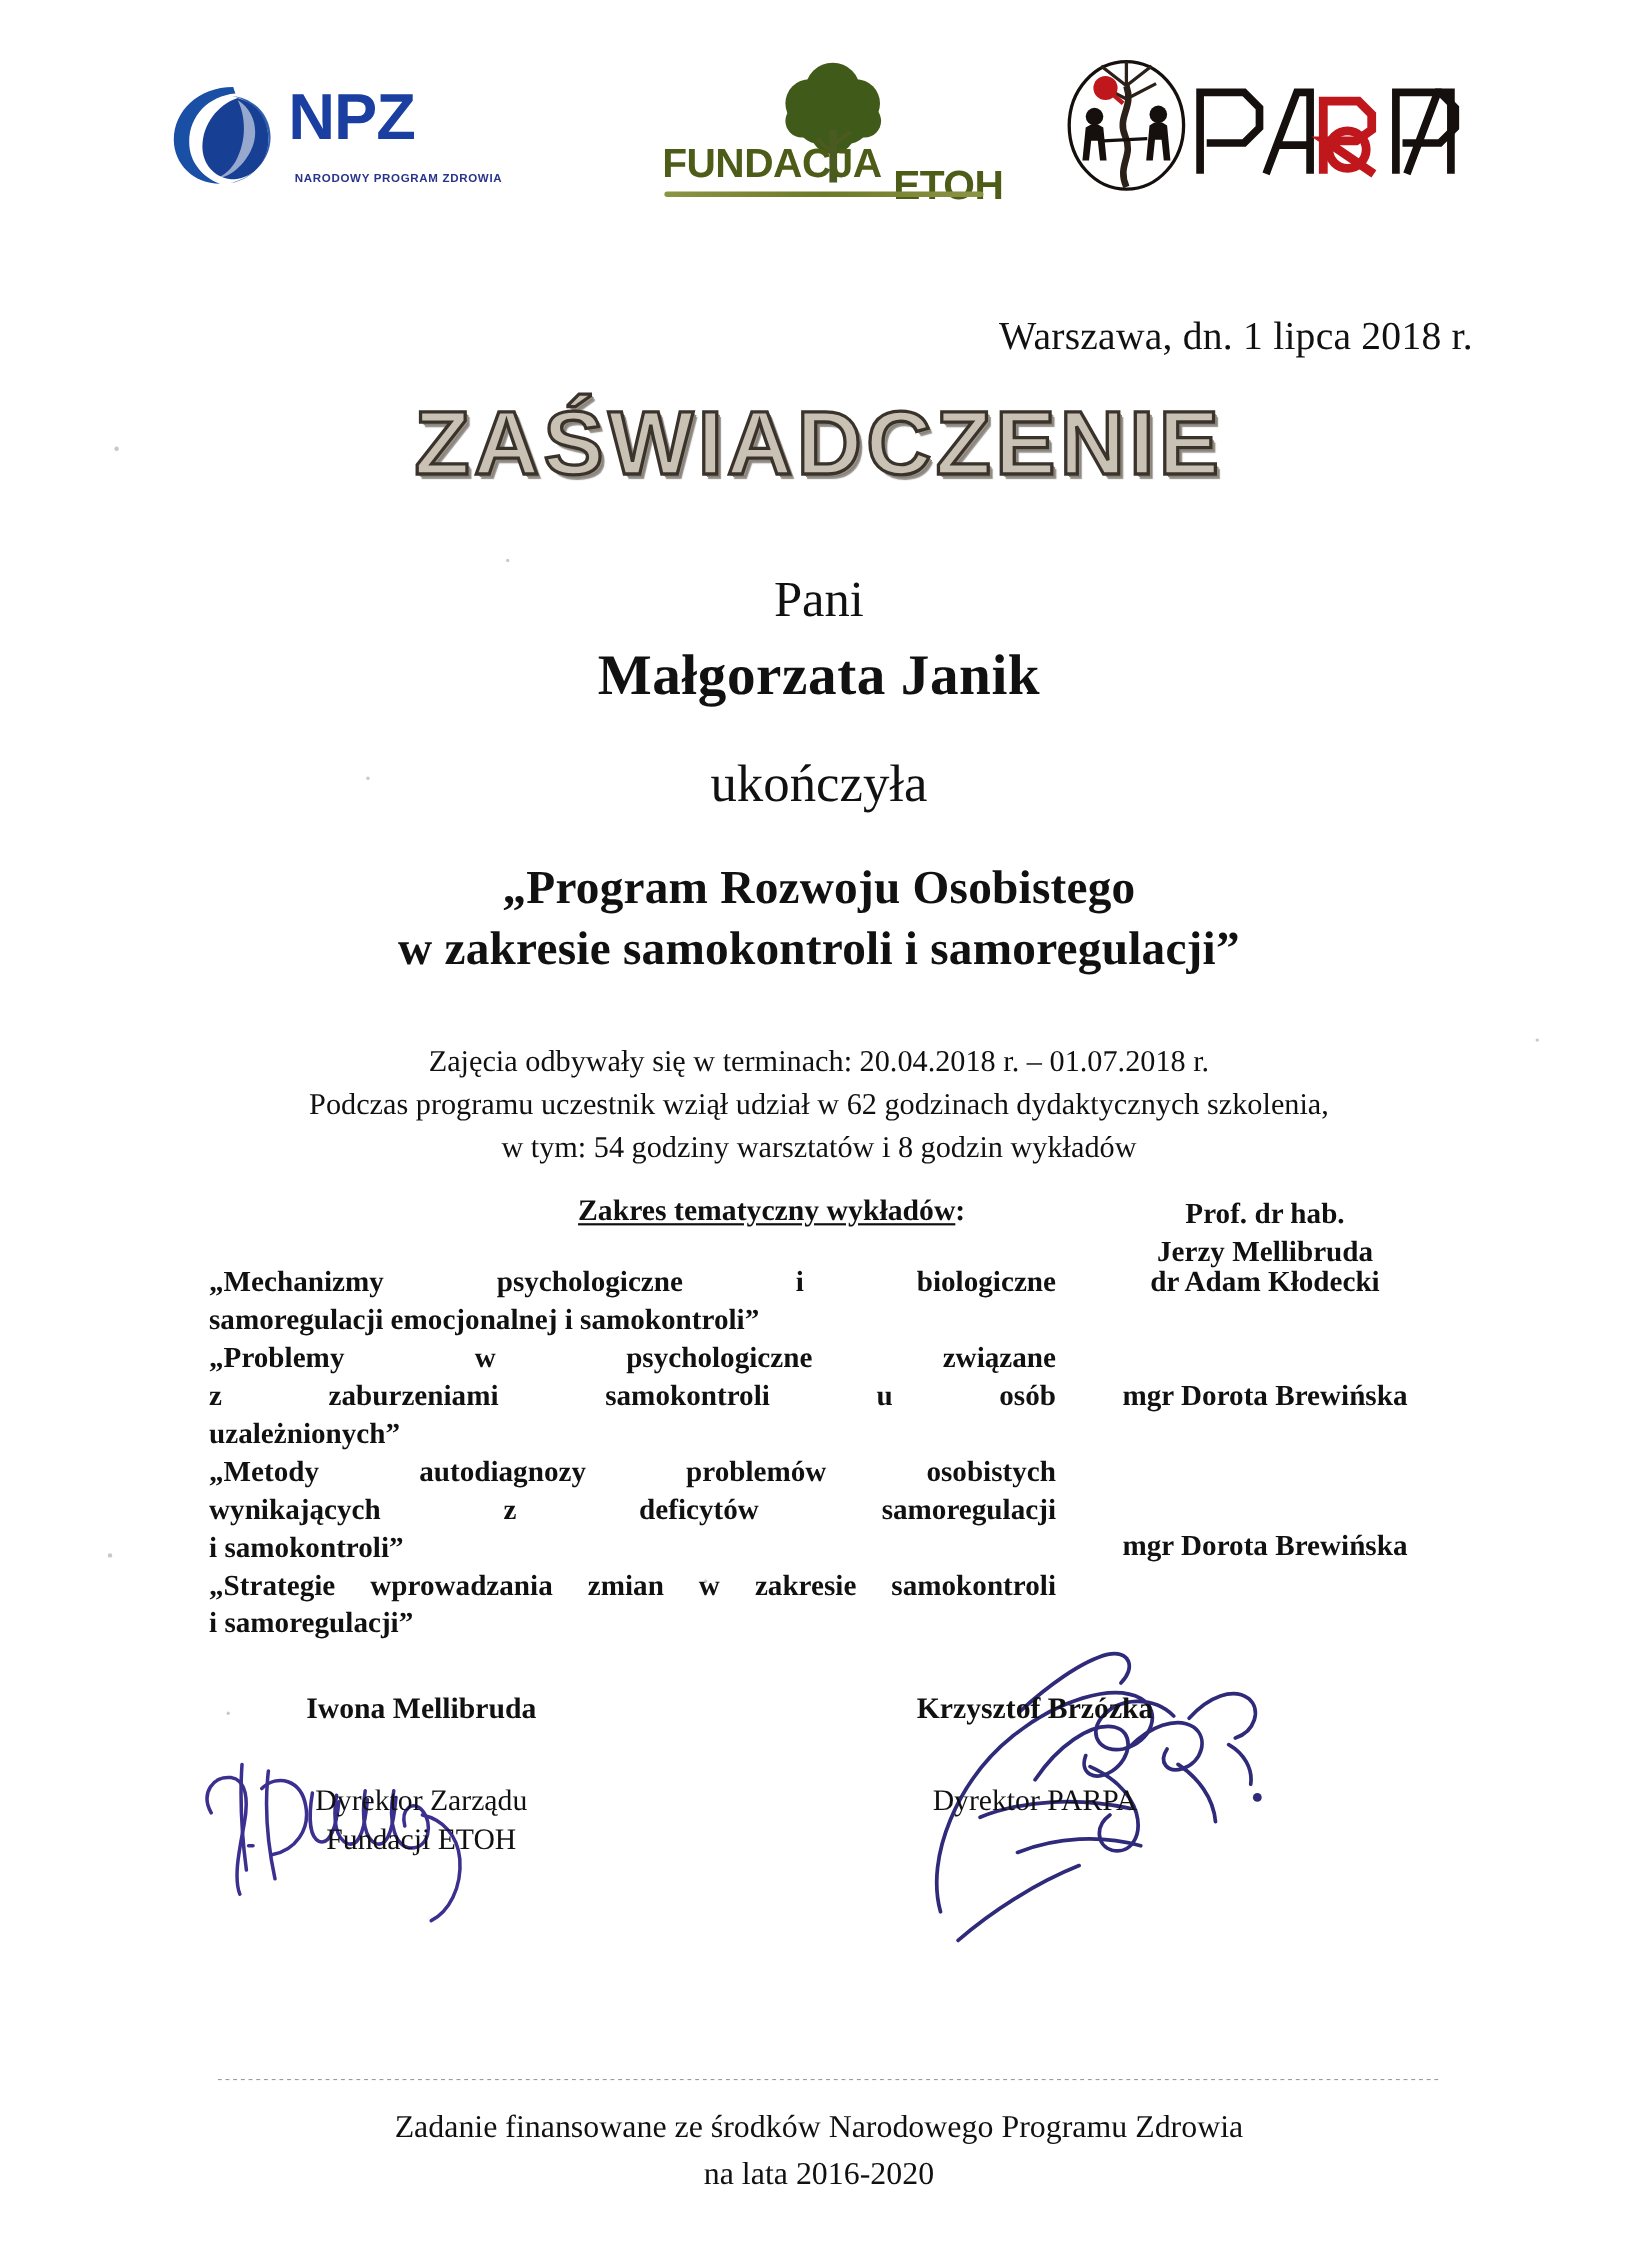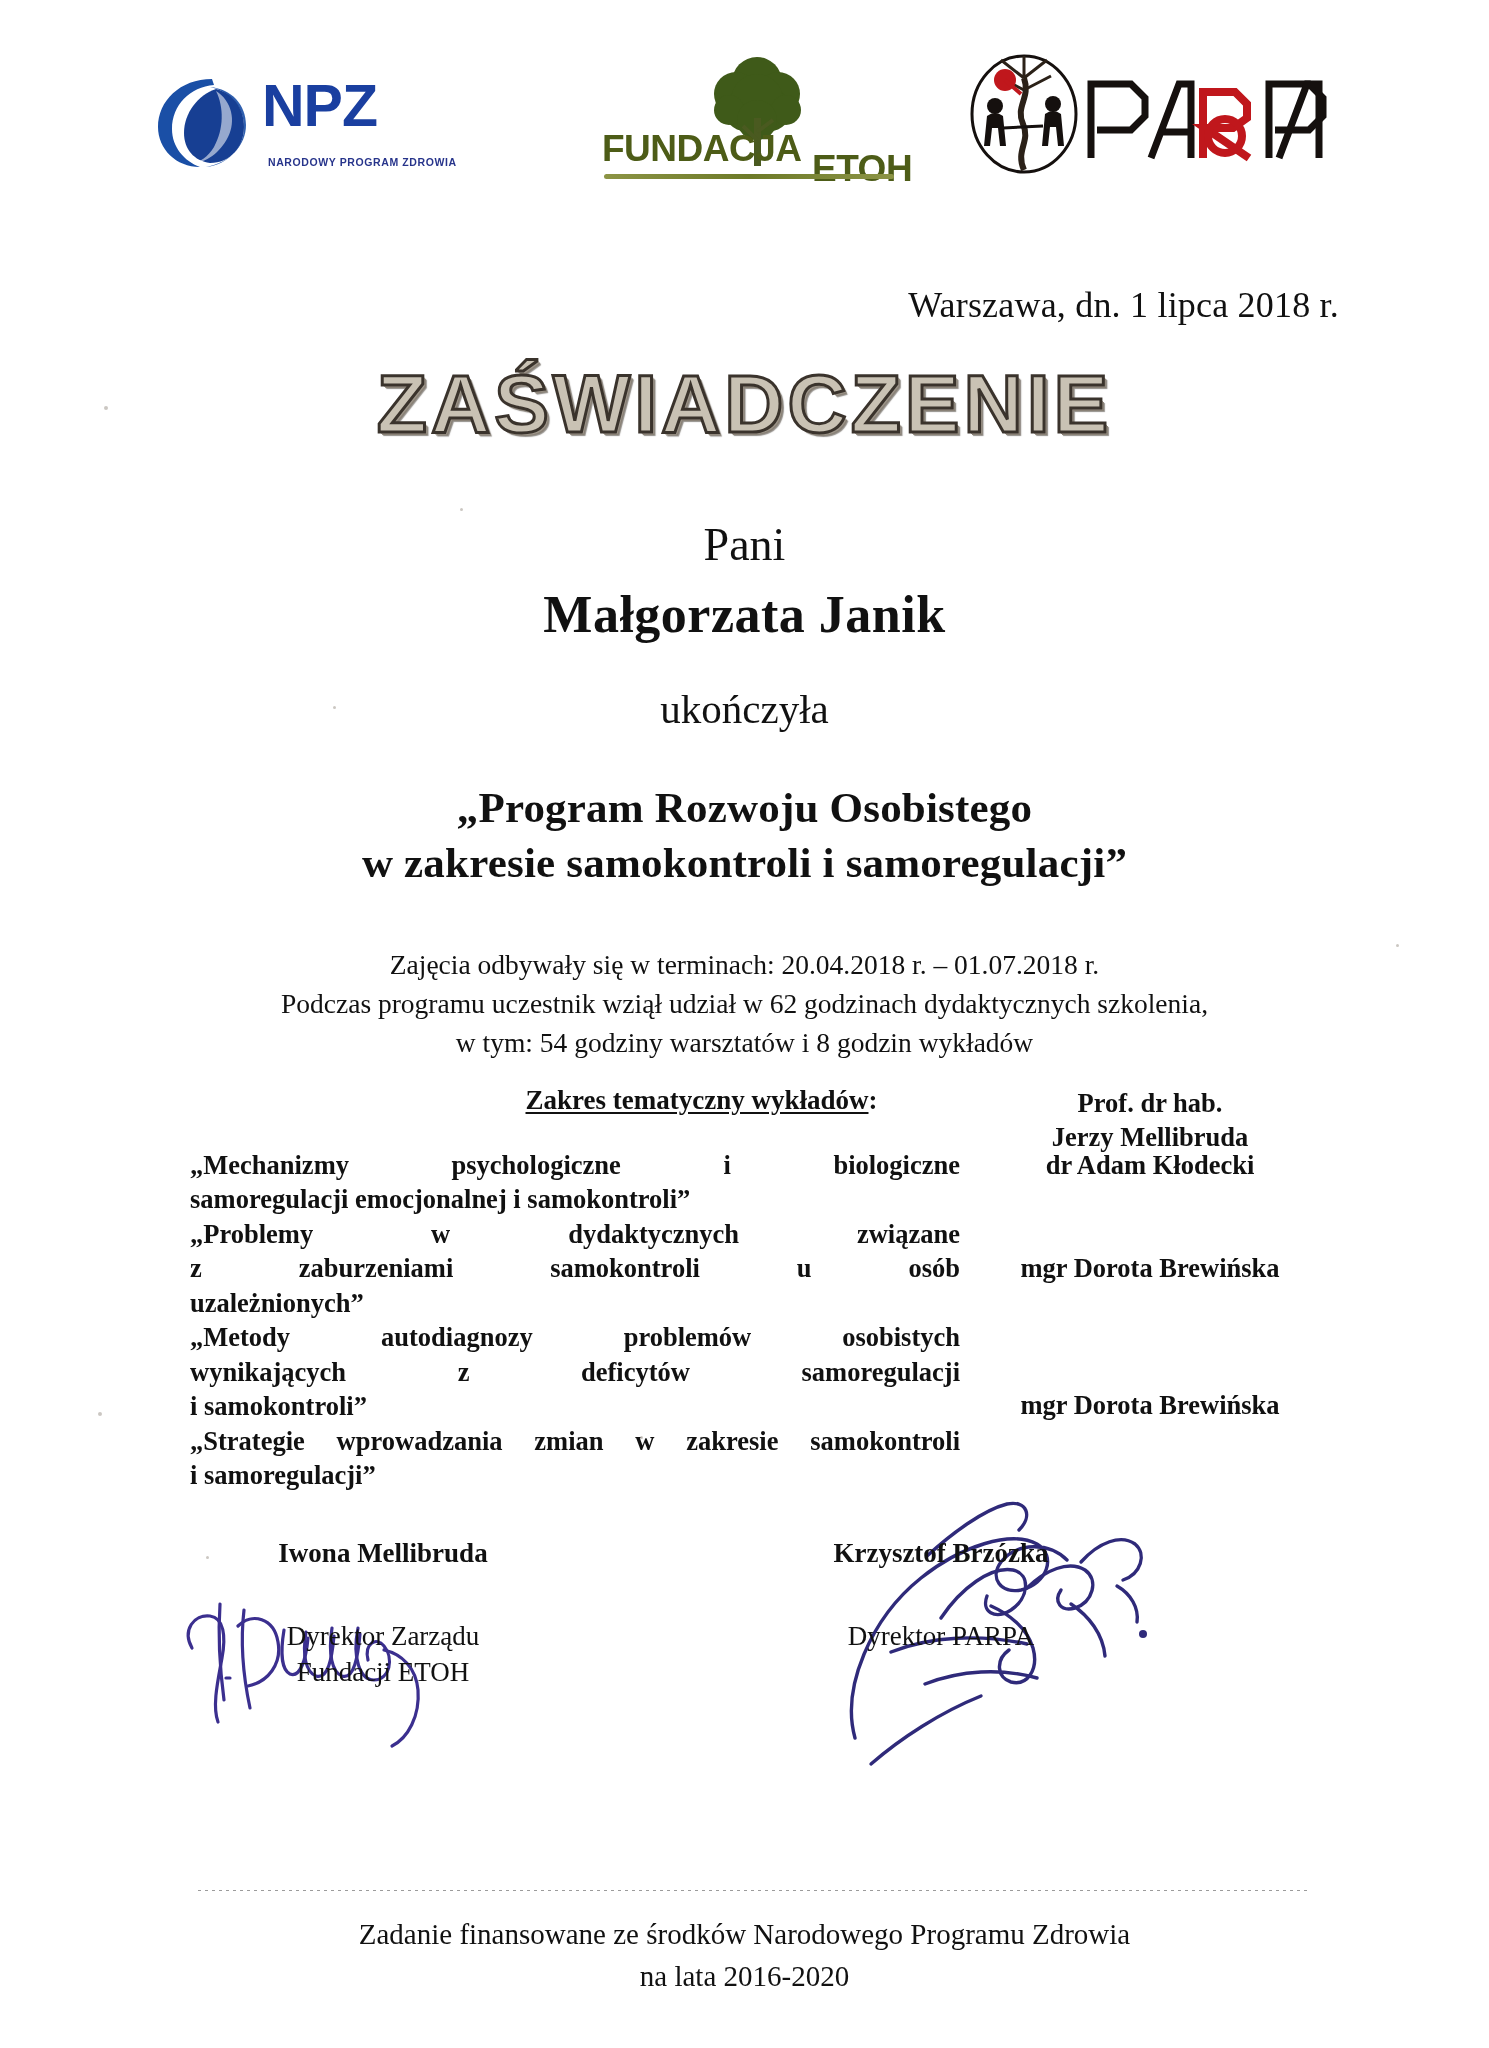--- a/index.html
+++ b/index.html
@@ -177,21 +177,21 @@
     font-size: 52px;
     font-weight: bold;
     letter-spacing: 0.5px;
   }
   #ukonczyla {
     position: absolute;
     top: 685px;
     left: 0;
     width: 1489px;
     text-align: center;
-    font-size: 41px;
+    font-size: 48px;
   }
 
   
   #program-name {
     position: absolute;
     top: 780px;
     left: 0;
     width: 1489px;
     text-align: center;
     font-size: 43px;
@@ -429,21 +429,21 @@
         <span class="last">samoregulacji emocjonalnej i samokontroli”</span>
       </div>
       <div class="lecturer" style="top:-62px">
         <span>Prof. dr hab.</span>
         <span>Jerzy Mellibruda</span>
       </div>
     </div>
 
     <div class="topic-row">
       <div class="topic-text">
-        <span class="just">„Problemy w dydaktycznych związane</span>
+        <span class="just">„Problemy w psychologiczne związane</span>
         <span class="just">z zaburzeniami samokontroli u osób</span>
         <span class="last">uzależnionych”</span>
       </div>
       <div class="lecturer" style="top:-69px">
         <span>dr Adam Kłodecki</span>
       </div>
     </div>
 
     <div class="topic-row">
       <div class="topic-text">

